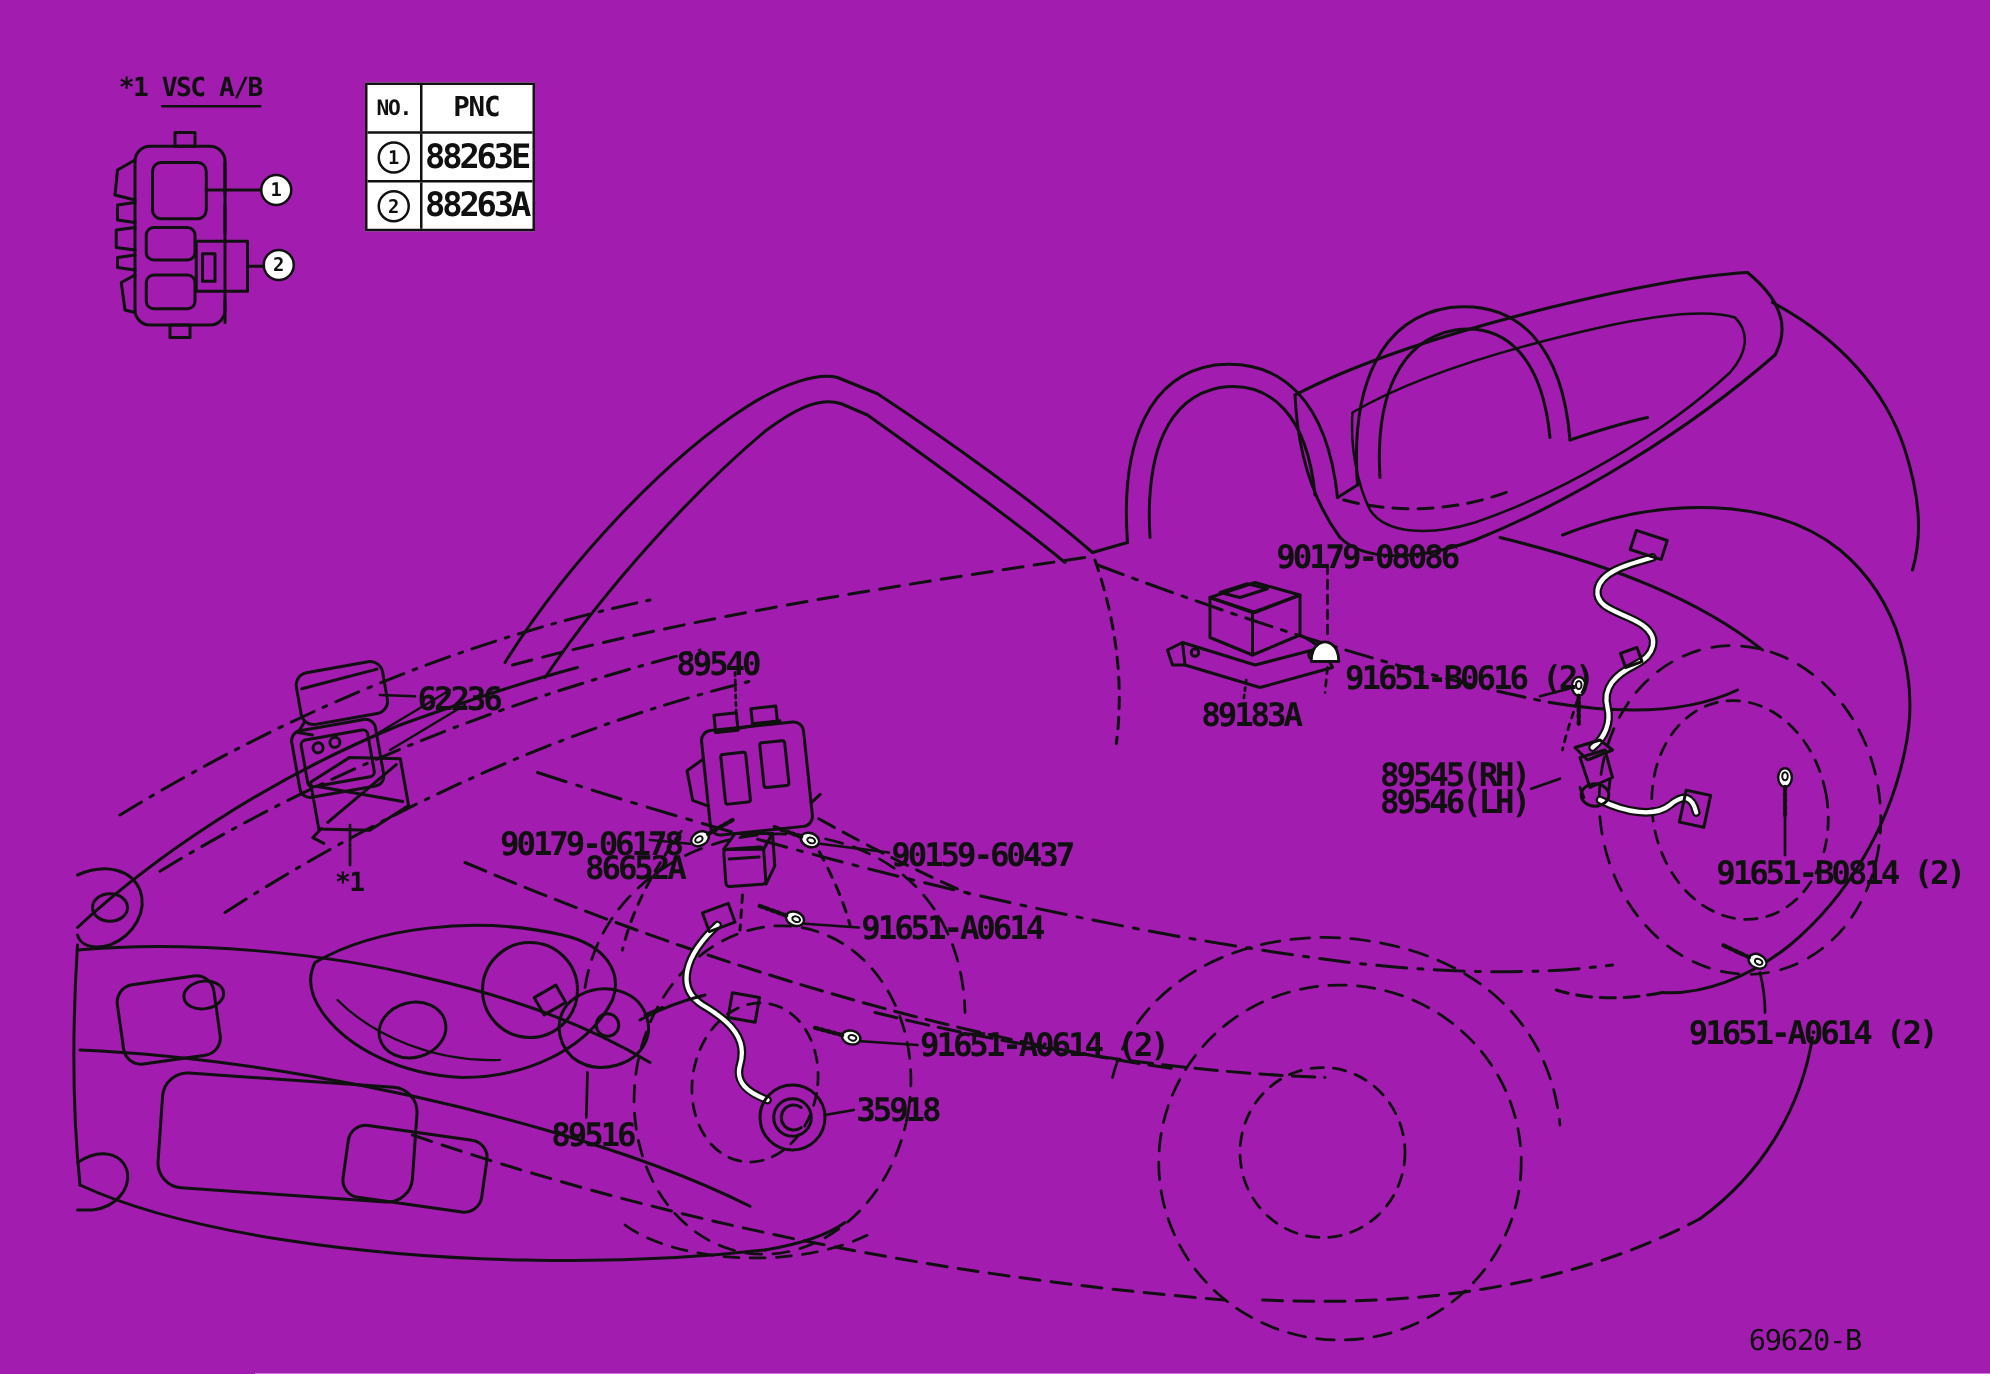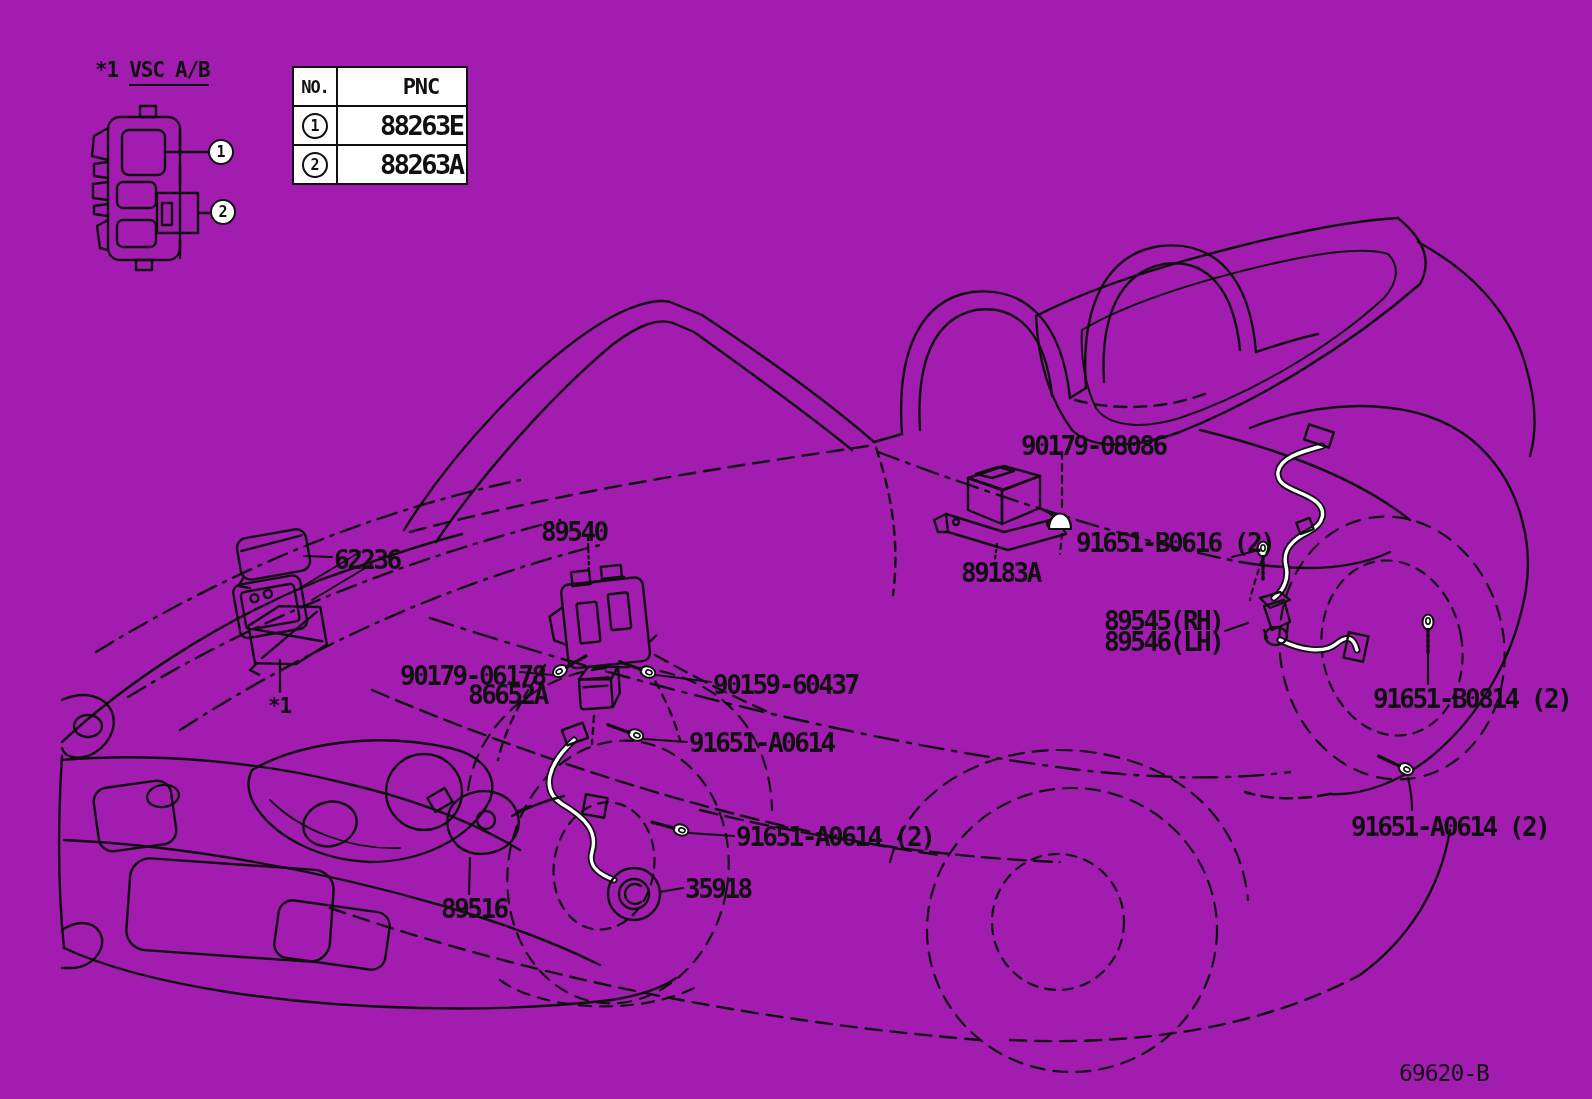--- a/index.html
+++ b/index.html
@@ -13,21 +13,21 @@
   .code{position:absolute;font-size:23px;font-weight:normal;letter-spacing:-1px;color:#101010;}
   .badge{width:22px;height:22px;border:2px solid #101010;border-radius:50%;
          display:flex;align-items:center;justify-content:center;
          font-weight:bold;font-size:15px;letter-spacing:0;background:#fff;}
   .badge.abs{position:absolute;}
   .pnc-table{position:absolute;left:292px;top:66px;border:2.5px solid #101010;background:#fff;text-align:right;}
   .pnc-table .trow{display:flex;border-bottom:2.5px solid #101010;height:37px;align-items:center;}
   .pnc-table .trow:last-child{border-bottom:none;}
   .pnc-table .cell{display:flex;align-items:center;justify-content:center;height:100%;}
   .pnc-table .cell.no{width:42px;border-right:2.5px solid #101010;}
-  .pnc-table .cell.pnc{width:86px;margin-left:40px;}
+  .pnc-table .cell.pnc{width:86px;}
   .pnc-table .hdr-no{font-weight:bold;font-size:17px;letter-spacing:-1px;}
   .pnc-table .hdr-pnc{font-weight:bold;font-size:22px;letter-spacing:-1px;}
   .pnc-table .val{font-weight:bold;font-size:27px;letter-spacing:-2.5px;justify-content:flex-start;padding-left:2px;}
 </style>
 </head>
 <body>
 
 <div class="stage">
 
 <svg width="1592" height="1099" viewBox="0 0 1592 1099">

